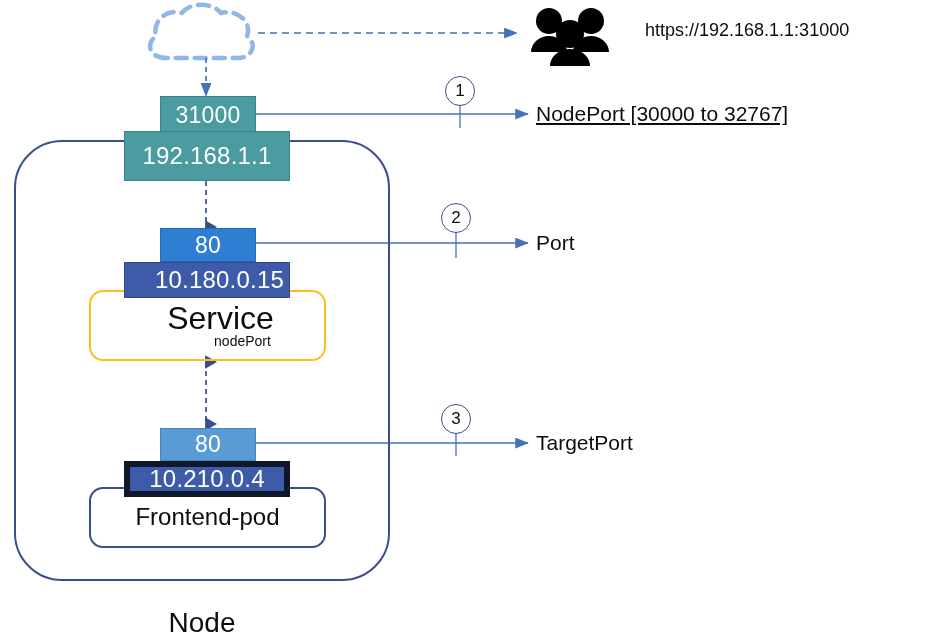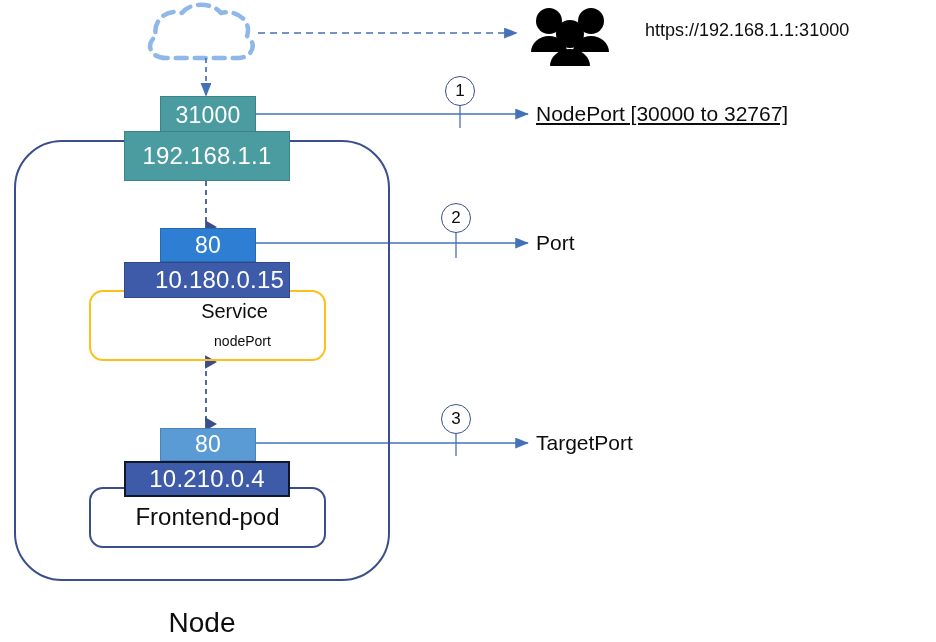--- a/index.html
+++ b/index.html
@@ -23,21 +23,21 @@
     letter-spacing:.2px;
   }
 
   
   .teal{background:#4B9CA0;border:1px solid #3C8387;}
   
   .svc-port{background:#2E7FD4;border:1px solid #2569B0;}
   .svc-ip{background:#3D5BA9;border:1px solid #31498A;}
   
   .pod-port{background:#5B9BD5;border:1px solid #4A83B5;}
-  .pod-ip{background:#3D5BA9;border:2px solid #0f172a;}
+  .pod-ip{background:#3D5BA9;border:6px solid #0f172a;}
 
   
   .round-box{
     position:absolute;
     box-sizing:border-box;
     background:transparent;
   }
   .node-outer{border:2px solid #3A4E8C;border-radius:48px;}
   .svc-box{border:2px solid #FFBE1A;border-radius:14px;}
   .pod-box{border:2px solid #3A4E8C;border-radius:14px;}
@@ -139,21 +139,21 @@
   <div class="round-box pod-box" style="left:89px;top:487px;width:237px;height:61px;"></div>
 
   <div class="bar teal" style="left:160px;top:96px;width:96px;height:39px;font-size:23px;">31000</div>
 
   <div class="bar teal" style="left:124px;top:131px;width:166px;height:50px;font-size:24px;">192.168.1.1</div>
 
   <div class="bar svc-port" style="left:160px;top:228px;width:96px;height:34px;font-size:23px;">80</div>
 
   <div class="bar svc-ip" style="left:124px;top:262px;width:166px;height:36px;font-size:24px;padding-left:25px;">10.180.0.15</div>
 
-  <div class="caption" style="left:104px;top:300px;width:261px;font-size:20px;">Service</div>
+  <div class="caption" style="left:90px;top:300px;width:261px;font-size:32px;">Service</div>
 
   <div class="caption" style="left:89px;top:333px;width:237px;font-size:14px;padding-left:35px;">nodePort</div>
 
   <div class="bar pod-port" style="left:160px;top:428px;width:96px;height:33px;font-size:23px;">80</div>
 
   <div class="bar pod-ip" style="left:124px;top:461px;width:166px;height:36px;font-size:24px;">10.210.0.4</div>
 
   <div class="caption" style="left:89px;top:503px;width:237px;font-size:24px;">Frontend-pod</div>
 
   <div class="caption" style="left:14px;top:607px;width:376px;font-size:28px;">Node</div>

